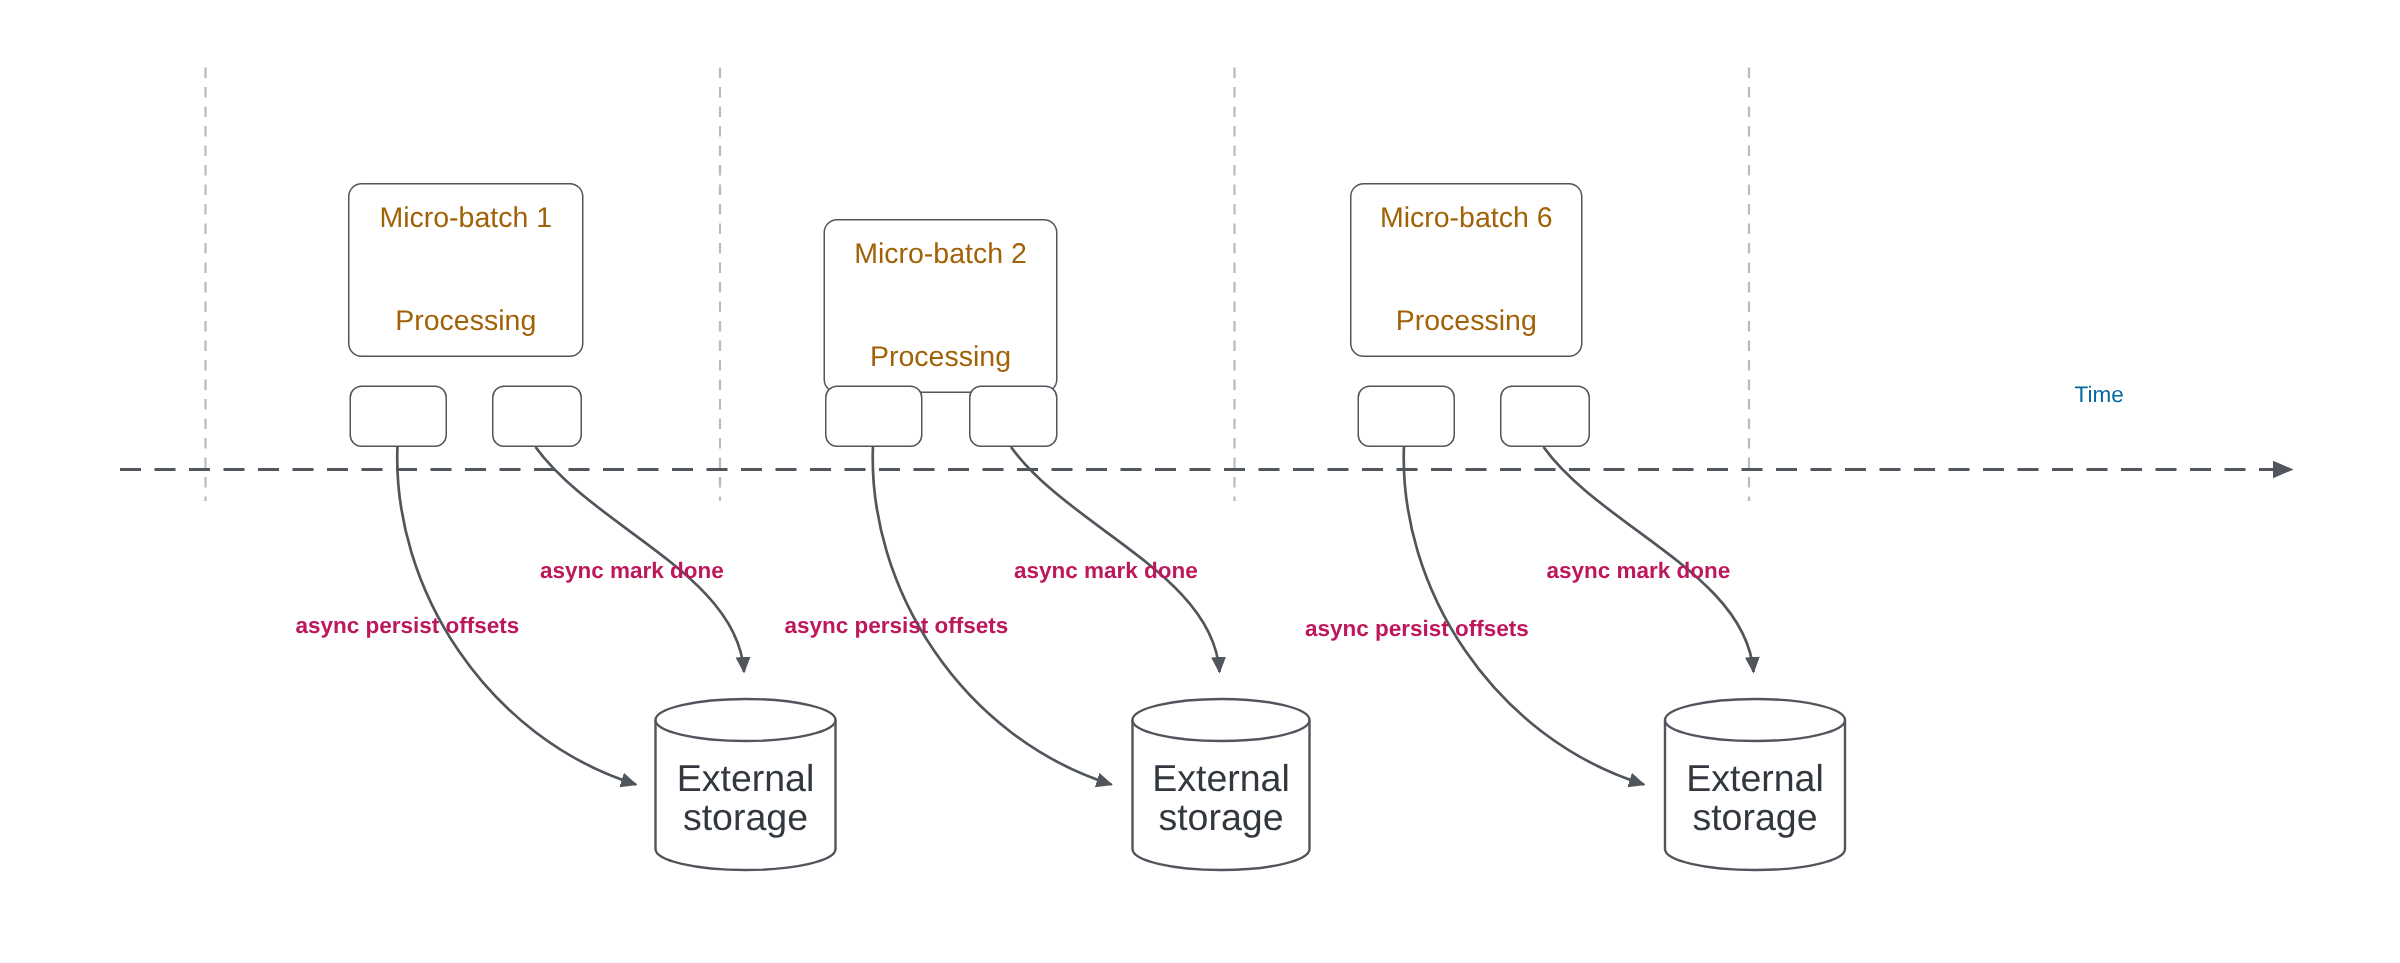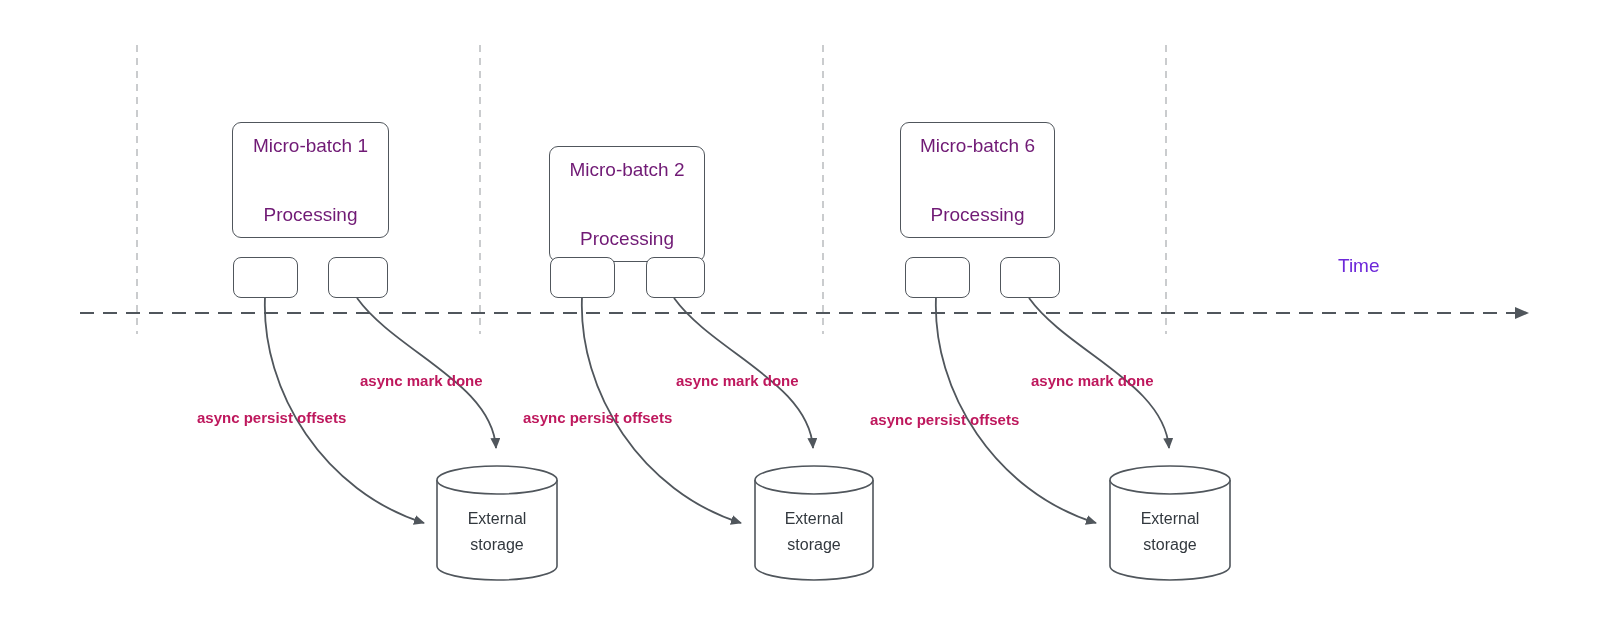--- a/index.html
+++ b/index.html
@@ -16,21 +16,21 @@
   .node{
     position:absolute;
     border:1.6px solid #50565c;
     border-radius:9px;
     background:#ffffff;
     display:flex;
     flex-direction:column;
     align-items:center;
     justify-content:center;
     text-align:center;
-    color:#701a75;
+    color:#a16207;
     font-size:19px;
     line-height:27px;
     gap:42px;
   }
   .subnode{
     position:absolute;
     border:1.6px solid #50565c;
     border-radius:8px;
     background:#ffffff;
   }
@@ -38,27 +38,28 @@
     position:absolute;
     font-size:15px;
     font-weight:bold;
     color:#be185d;
     white-space:nowrap;
   }
   .storage-label{
     position:absolute;
     text-align:center;
     color:#32383e;
-    font-size:16px;
+    font-size:25px;
     line-height:26px;
   }
   .time-label{
     position:absolute;
-    font-size:19px;
-    color:#6d28d9;
+    font-size:15px;
+    color:#0369a1;
+    margin-left:45px;
   }
 </style>
 </head>
 <body>
 
 <div class="canvas">
 
   <svg class="layer" viewBox="0 0 1600 642">
     <defs>
       <marker id="arrow" markerUnits="userSpaceOnUse" markerWidth="14" markerHeight="12" refX="10" refY="5" orient="auto">

